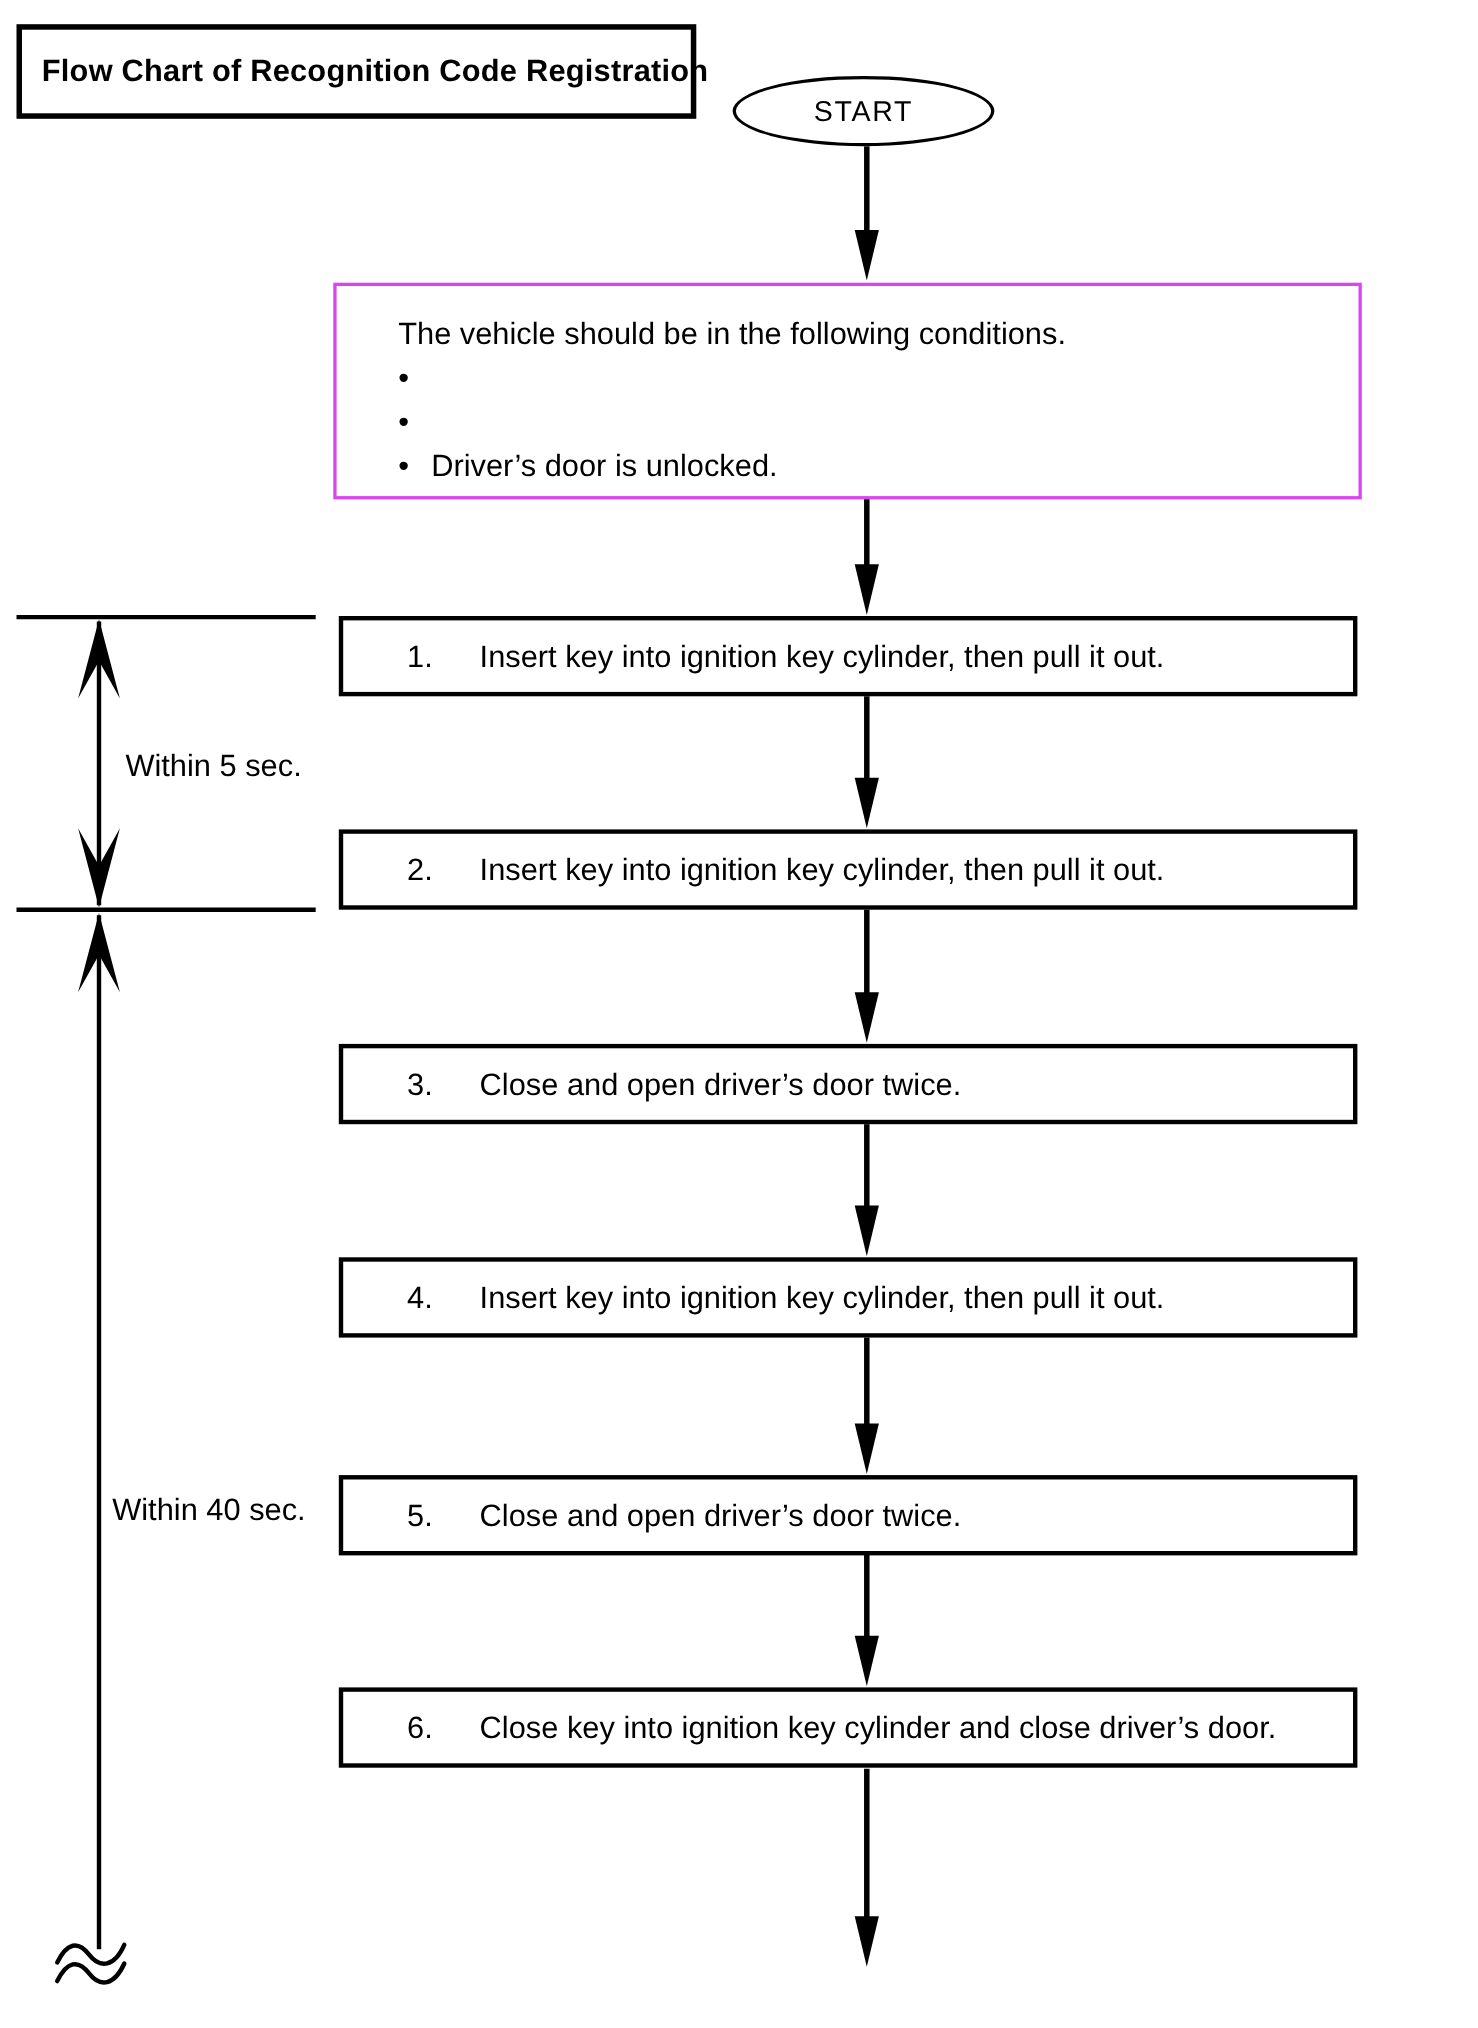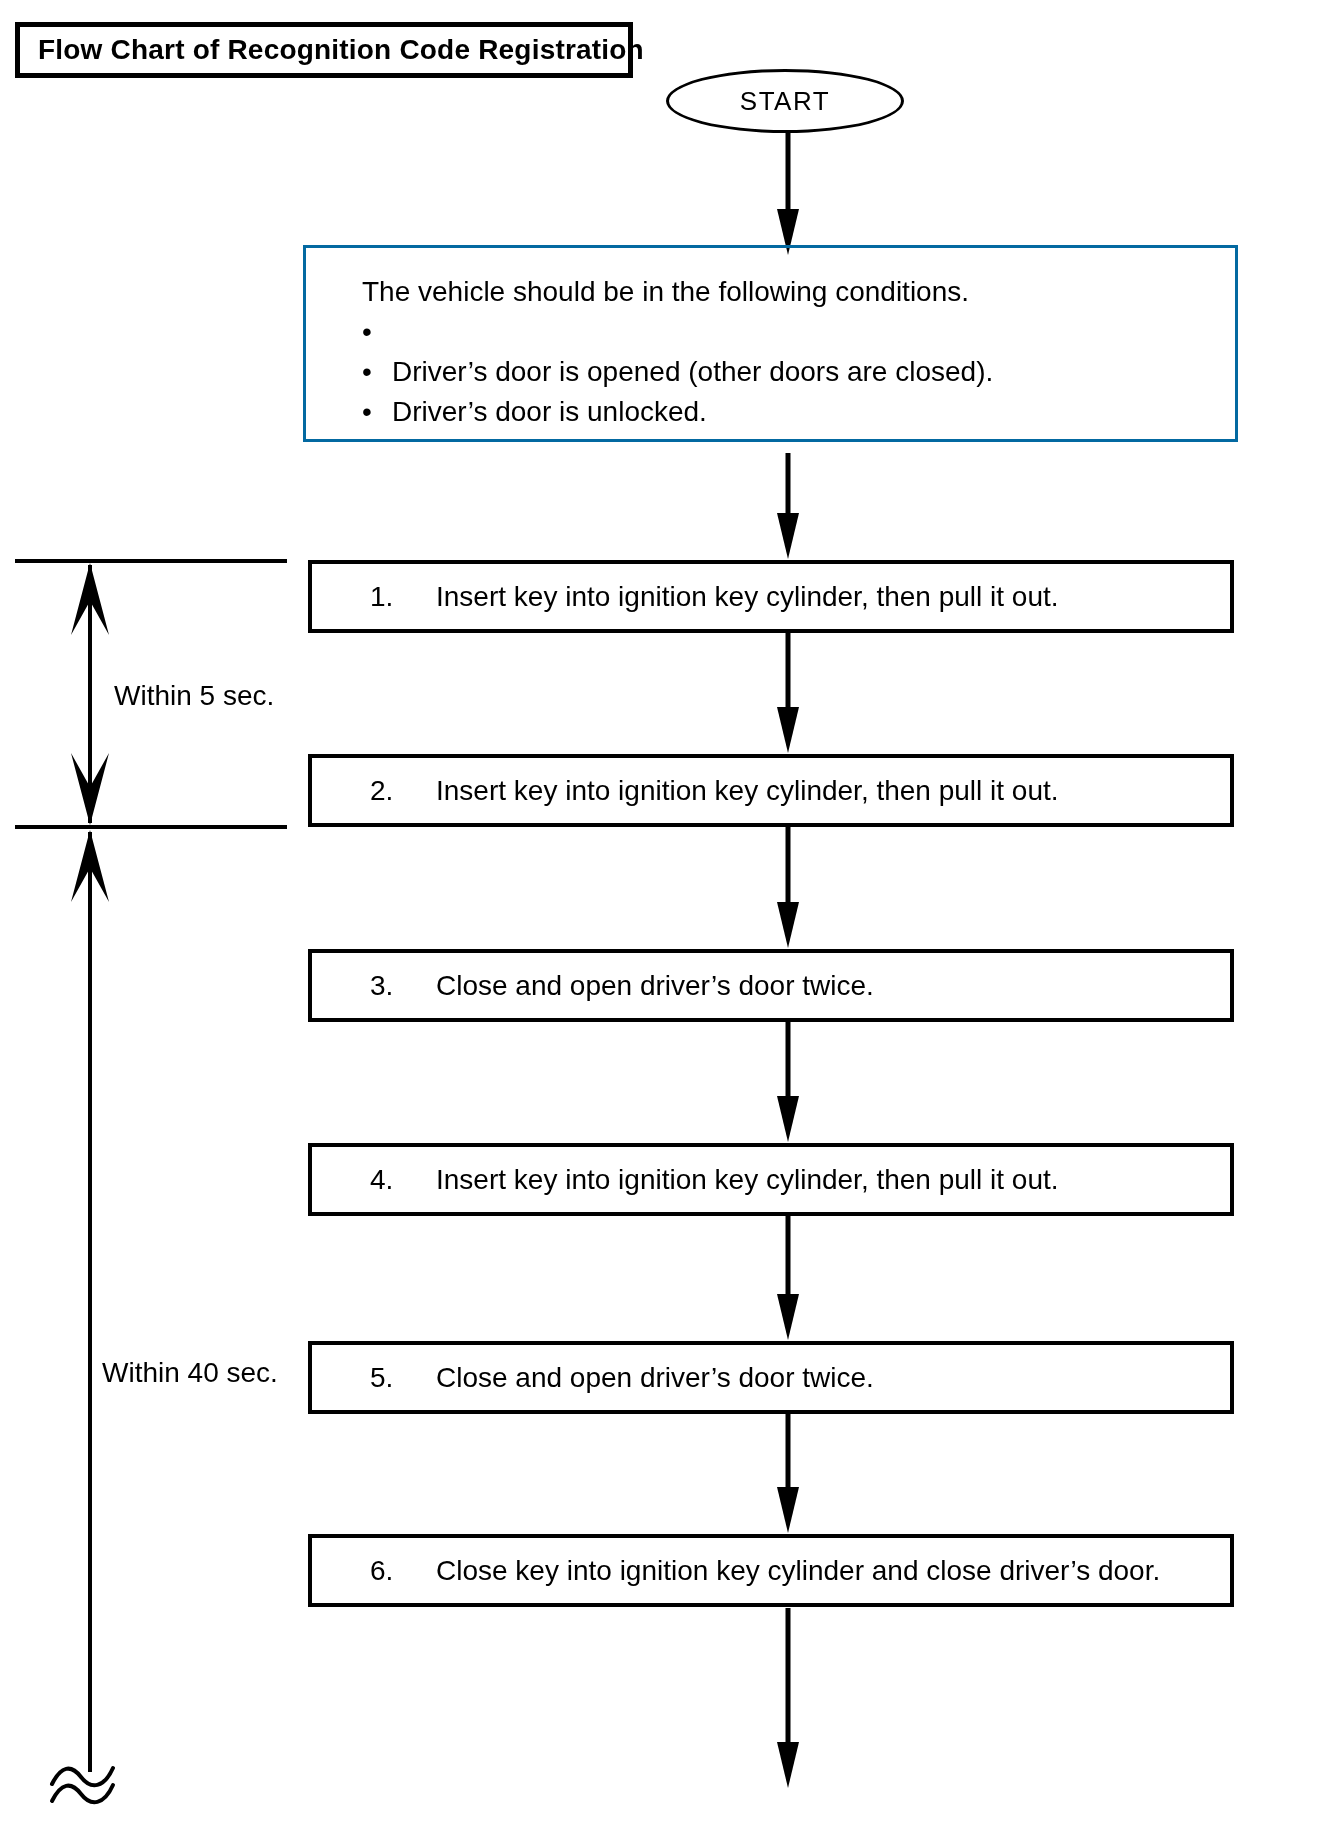--- a/index.html
+++ b/index.html
@@ -14,21 +14,21 @@
   }
   .overlay {
     position: absolute;
     left: 0; top: 0;
     width: 1344px; height: 1844px;
     pointer-events: none;
   }
   .title-box {
     position: absolute;
     left: 15px; top: 22px;
-    width: 618px; height: 56px;
+    width: 618px; height: 86px;
     border: 5px solid #000;
     box-sizing: border-box;
     display: flex;
     align-items: center;
     padding-left: 18px;
     font-size: 28px;
     font-weight: bold;
     letter-spacing: 0.2px;
     white-space: nowrap;
   }
@@ -41,23 +41,23 @@
     box-sizing: border-box;
     display: flex;
     align-items: center;
     justify-content: center;
     font-size: 26px;
     letter-spacing: 1.5px;
     text-align: right;
   }
   .cond-box {
     position: absolute;
-    left: 303px; top: 245px;
+    left: 303px; top: 257px;
     width: 935px; height: 197px;
-    border: 3px solid #0369a1;
+    border: 3px solid #d946ef;
     box-sizing: border-box;
     padding: 24px 10px 0 56px;
     font-size: 28px;
     line-height: 40px;
   }
   .bullet-line { display: flex; }
   .bullet-glyph { width: 30px; flex: 0 0 30px; }
   .step-box {
     position: absolute;
     left: 308px;
@@ -150,21 +150,20 @@
     <span>START</span>
   </div>
 
   <div class="cond-box">
     <div>The vehicle should be in the following conditions.</div>
     <div class="bullet-line">
       <span class="bullet-glyph">•</span>
     </div>
     <div class="bullet-line">
       <span class="bullet-glyph">•</span>
-      <span>Driver’s door is opened (other doors are closed).</span>
     </div>
     <div class="bullet-line">
       <span class="bullet-glyph">•</span>
       <span>Driver’s door is unlocked.</span>
     </div>
   </div>
 
   <div class="step-box" style="top:560px">
     <span class="step-num">1.</span>
     <span>Insert key into ignition key cylinder, then pull it out.</span>

